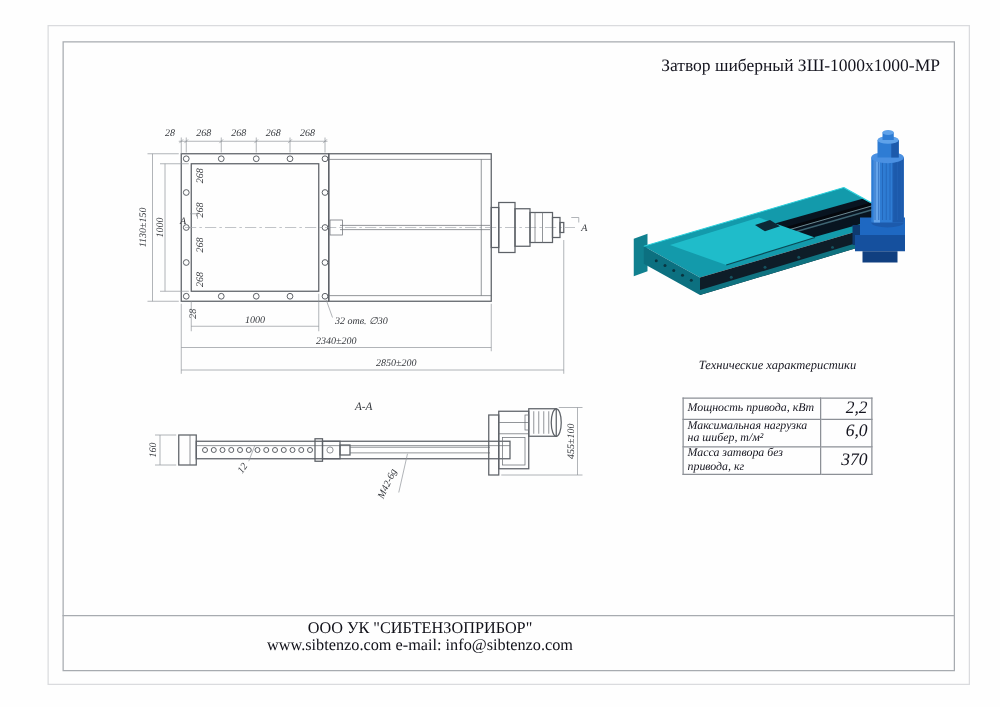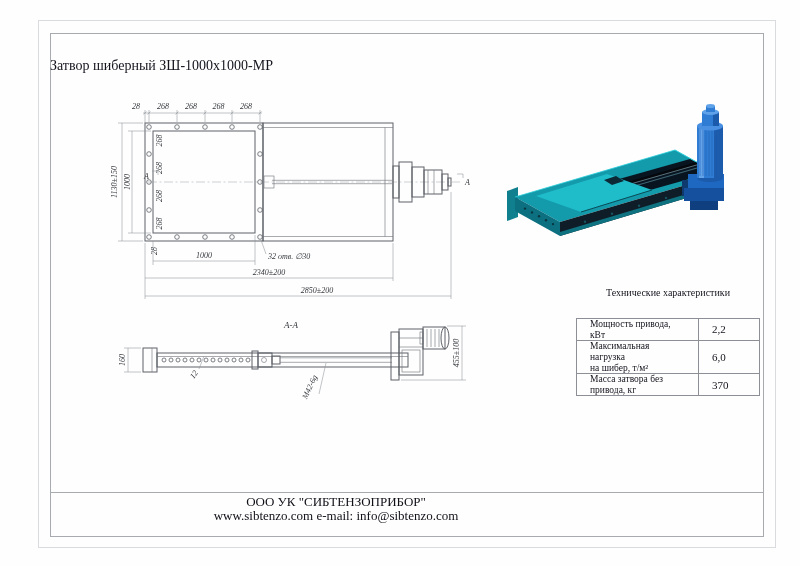--- a/index.html
+++ b/index.html
@@ -1,35 +1,35 @@
 <!DOCTYPE html>
 <html><head>
 <meta charset="utf-8">
 <style>
   html,body { margin:0; padding:0; background:#ffffff; }
   body { width:800px; height:566px; position:relative; font-family:"Liberation Serif", serif; }
   .page { position:absolute; inset:0; background:#fefefe; overflow:hidden; }
   .outer-border { position:absolute; left:38px; top:20px; width:736px; height:526px; border:1px solid #dadbde; }
   .frame { position:absolute; left:50px; top:33px; width:714px; height:504px; border:1.5px solid #a7abb0; box-sizing:border-box; }
-  .title { position:absolute; left:50px; top:46px; width:714px; text-align:left; font-size:14px; color:#14141e;margin-top:12px; }
+  .title { position:absolute; left:38px; top:46px; width:714px; text-align:right; font-size:14px; color:#14141e; }
 
   svg text { user-select:none; }
   .dim  { font:italic 8px "Liberation Serif", serif; fill:#34373c; }
   .sec  { font:italic 9px "Liberation Serif", serif; fill:#34373c; }
   .ln { stroke:#5d6167; stroke-width:1;   fill:none; }
   .tn { stroke:#6d7177; stroke-width:0.6; fill:none; }
   .dl { stroke:#8e9298; stroke-width:0.55; fill:none; }
   .cl { stroke:#9ba0a6; stroke-width:0.5; fill:none; stroke-dasharray:9 2.5 2 2.5; }
   .hole { stroke:#5d6167; stroke-width:0.8; fill:none; }
 
-  .specs { position:absolute; left:576px; top:287px; width:184px; }
+  .specs { position:absolute; left:546px; top:287px; width:152px;font-style:italic; }
   .specs-heading { text-align:center; font-size:10px; color:#14141e; }
   .specs table { border-collapse:collapse; margin-top:20px; width:100%; }
-  .specs td { border:1px solid #8c9096; font-size:9.5px; color:#14141e; padding:0 13px; line-height:1.12; }
-  .specs td.val { width:34px; text-align:left; font-size:11px; }
+  .specs td { border:1px solid #8c9096; font-size:9.5px; color:#14141e; padding:0 3px; line-height:1.12; }
+  .specs td.val { width:34px; text-align:right; font-size:14px; }
   .specs td.pre { white-space:pre-line;margin-top:44px; }
 
   .footer { position:absolute; left:50px; top:492px; width:714px; height:45px; border-top:1.5px solid #a7abb0; box-sizing:border-box; }
   .footer-text { position:absolute; left:0; top:0; width:572px; height:45px; text-align:center; padding-top:2px; box-sizing:border-box; color:#101018; }
   .footer-text div { font-size:13px; line-height:1.1; }
   .logo-box { position:absolute; left:572px; top:0; width:141px; height:43px; border-left:1px solid #b9bdc1; }
 </style>
 </head>
 <body>
 

